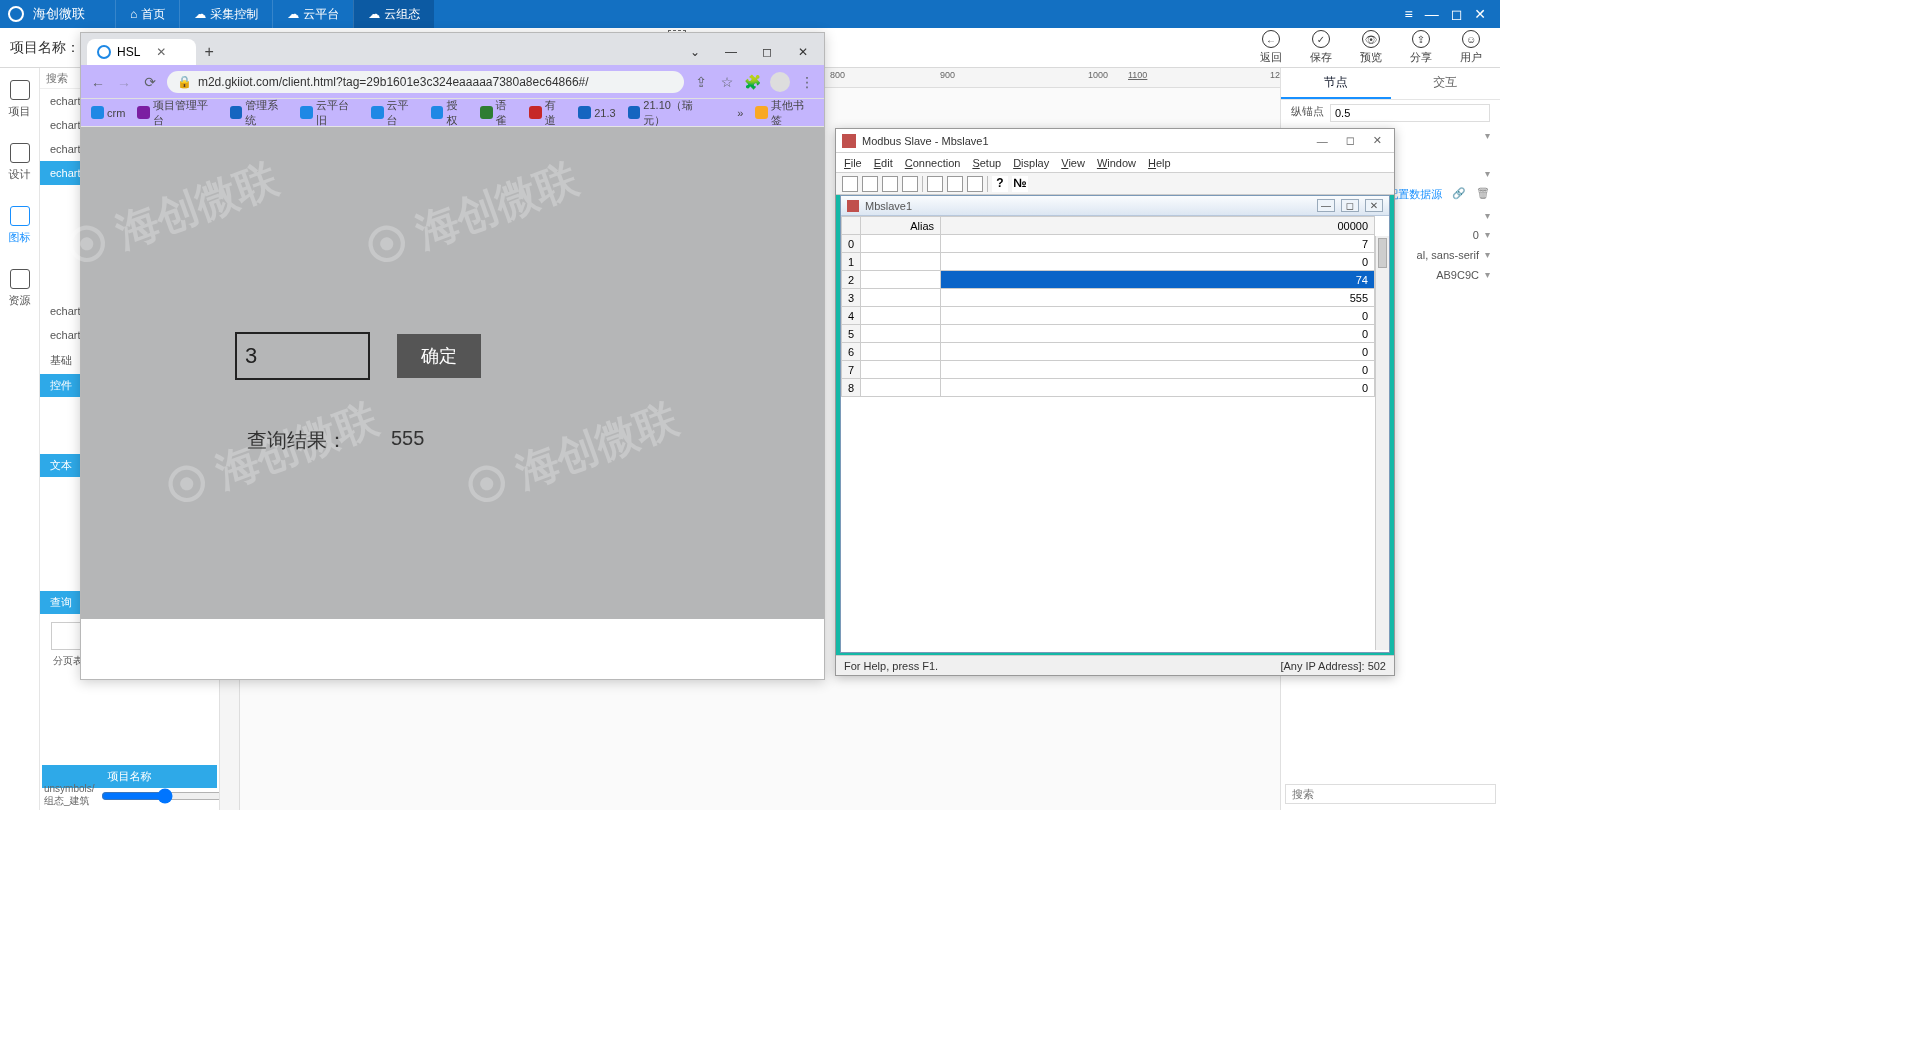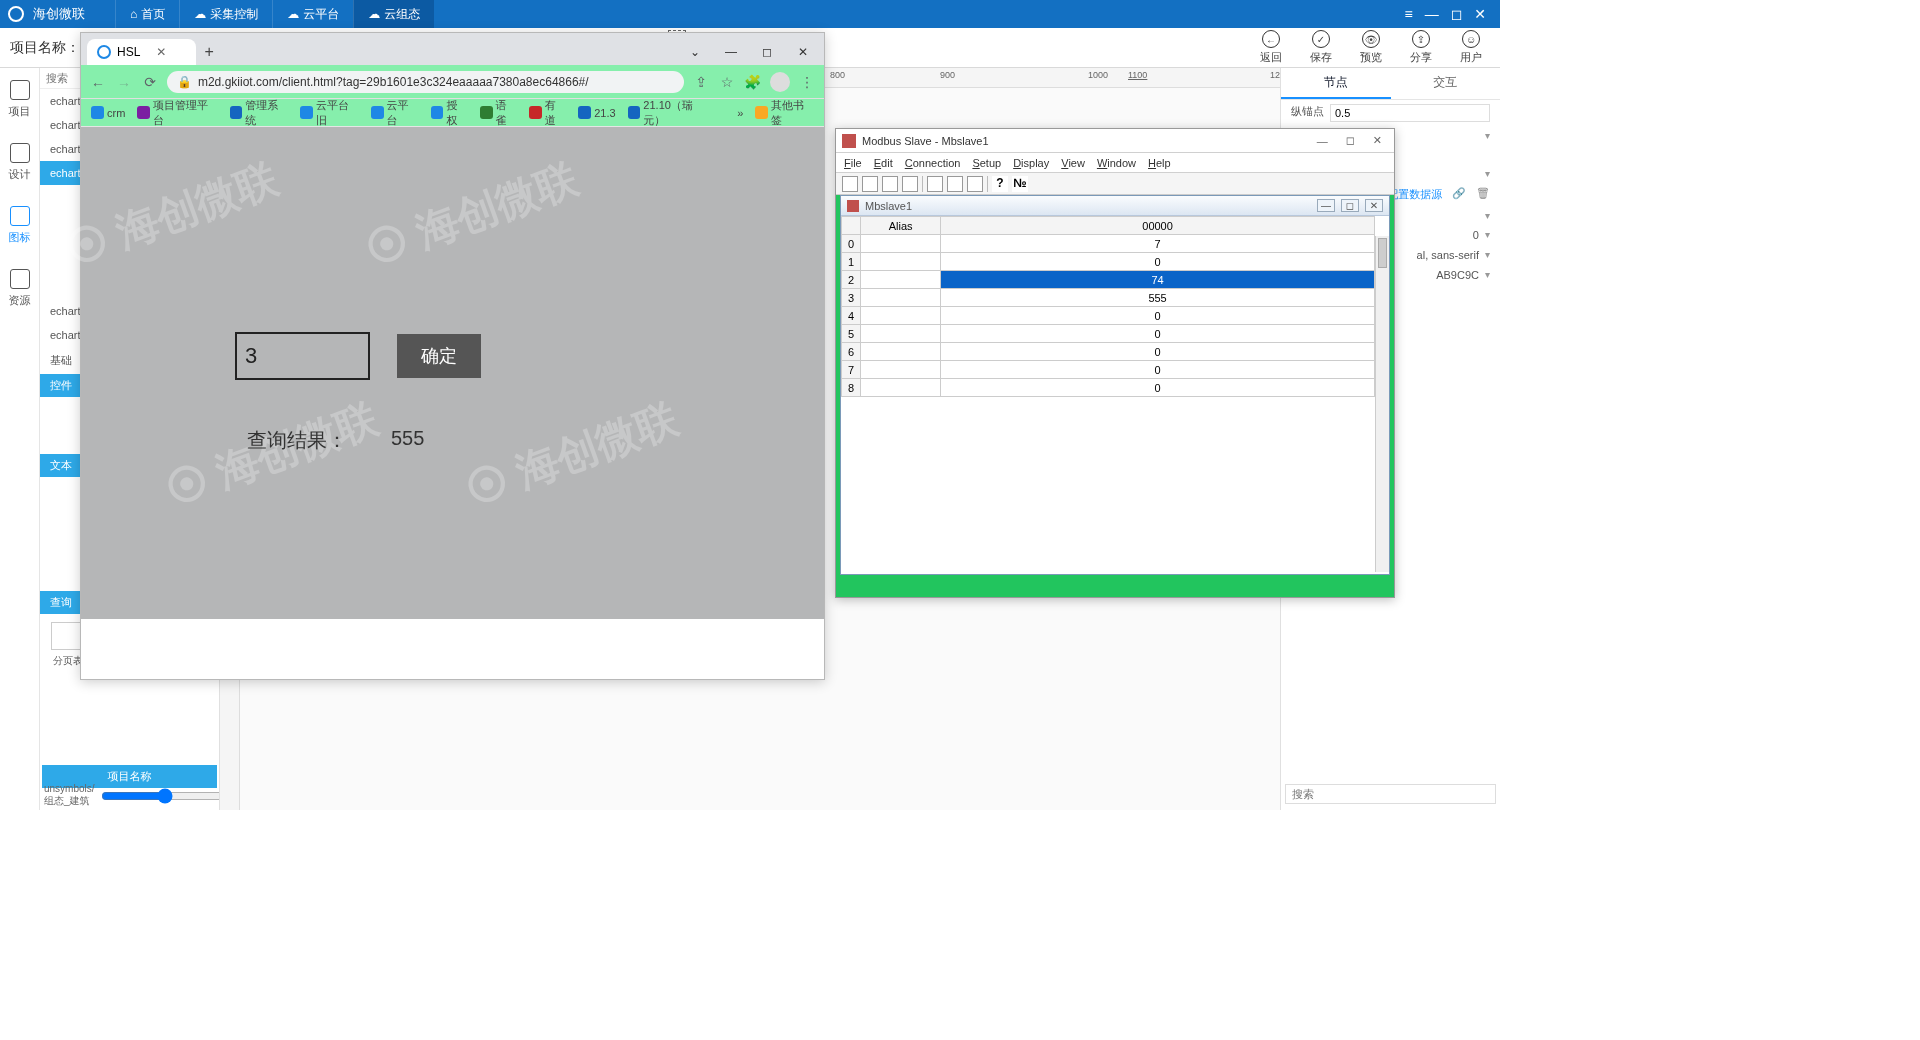--- a/index.html
+++ b/index.html
@@ -60,21 +60,21 @@
 .right-panel .prop { padding: 4px 10px; display: flex; align-items: flex-start; font-size: 11px; color: #555; gap: 6px; }
 .right-panel .prop input { flex: 1; border: 1px solid #ddd; padding: 2px 4px; font-size: 11px; }
 .right-panel .tree { padding: 4px 8px; font-size: 11px; }
 .right-panel .tree .ti { padding: 2px 4px 2px 18px; color: #555; cursor: pointer; }
 .right-panel .tree .ti.sel { background: #2EA9E8; color: #fff; }
 .right-panel .search2 { width: calc(100% - 8px); margin: 4px; border: 1px solid #ddd; padding: 3px 6px; font-size: 11px; }
 .right-panel .config-link { color: #1890ff; font-size: 11px; cursor: pointer; }
 .right-panel .chev { color:#999; font-size:10px; }
 
 
-.browser { position: absolute; left: 80px; top: 32px; width: 745px; height: 648px; background: #86efac; border: 1px solid #b8b8b8; box-shadow: 0 2px 12px rgba(0,0,0,.2); z-index: 50; }
+.browser { position: absolute; left: 80px; top: 32px; width: 745px; height: 648px; background: #c4b5fd; border: 1px solid #b8b8b8; box-shadow: 0 2px 12px rgba(0,0,0,.2); z-index: 50; }
 .browser .btabs { height: 32px; background: #dfe1e5; display: flex; align-items: flex-end; padding-left: 6px; }
 .browser .btab { background: #fff; border-radius: 8px 8px 0 0; padding: 6px 30px 6px 10px; font-size: 12px; position: relative; display: flex; align-items: center; gap: 6px; }
 .browser .btab .bclose { margin-left: 10px; color: #666; cursor: pointer; }
 .browser .newtab { padding: 4px 8px; color: #444; font-size: 16px; cursor: pointer; }
 .browser .btabs .spacer { flex: 1; }
 .browser .winctl { display: flex; gap: 6px; padding: 0 6px 6px 0; }
 .browser .winctl span { width: 30px; text-align: center; cursor: pointer; color: #333; }
 .browser .addrbar { height: 34px; display: flex; align-items: center; gap: 8px; padding: 0 8px; border-bottom: 1px solid #e0e0e0; }
 .browser .addrbar .navic { color: #5f6368; cursor: pointer; font-size: 14px; width: 18px; text-align: center; }
 .browser .addr { flex: 1; background: #f1f3f4; border-radius: 14px; padding: 4px 10px; font-size: 12px; color: #333; display: flex; align-items: center; gap: 6px; }
@@ -83,37 +83,37 @@
 .browser .bkbar .bk { display: flex; align-items: center; gap: 3px; cursor: pointer; }
 .browser .bkbar .bkic { width: 13px; height: 13px; border-radius: 3px; }
 .browser .page { position: absolute; top: 94px; left: 0; right: 0; bottom: 0; background: #b5b6b7; }
 .browser .page .inp { position: absolute; left: 154px; top: 205px; width: 135px; height: 48px; border: 2px solid #222; background: #b5b6b7; font-size: 22px; padding: 4px 8px; color: #222; }
 .browser .page .okbtn { position: absolute; left: 316px; top: 207px; width: 84px; height: 44px; background: #555; color: #fff; font-size: 18px; display: flex; align-items: center; justify-content: center; cursor: pointer; }
 .browser .page .rlabel { position: absolute; left: 166px; top: 300px; font-size: 20px; color: #333; }
 .browser .page .rval { position: absolute; left: 310px; top: 300px; font-size: 20px; color: #333; }
 .browser .page .wm { position: absolute; color: rgba(255,255,255,.25); font-size: 42px; font-weight: bold; transform: rotate(-20deg); pointer-events: none; white-space: nowrap;}
 
 
-.modbus { position: absolute; left: 835px; top: 128px; width: 560px; height: 470px; background: #22c55e; border: 1px solid #999; box-shadow: 0 2px 10px rgba(0,0,0,.25); z-index: 60; }
+.modbus { position: absolute; left: 835px; top: 128px; width: 560px; height: 548px; background: #14b8a6; border: 1px solid #999; box-shadow: 0 2px 10px rgba(0,0,0,.25); z-index: 60; }
 .modbus .mtitle { height: 24px; background: #fff; display: flex; align-items: center; padding: 0 6px; font-size: 11px; color: #333; gap: 6px; border-bottom: 1px solid #d0d0d0; }
 .modbus .mtitle .ic { width: 14px; height: 14px; background: #c0504d; }
 .modbus .mtitle .spacer { flex: 1; }
 .modbus .mtitle .wc { color: #666; padding: 0 6px; cursor: pointer; }
 .modbus .mmenu { height: 20px; background: #fff; display: flex; gap: 12px; padding: 0 8px; font-size: 11px; align-items: center; color: #333; border-bottom: 1px solid #d0d0d0;}
 .modbus .mmenu span { cursor: pointer; }
 .modbus .mmenu .u { text-decoration: underline; }
 .modbus .mtool { height: 22px; background: #f5f5f5; border-bottom: 1px solid #ccc; display: flex; align-items: center; gap: 4px; padding: 0 6px; }
 .modbus .mtool .tic { width: 16px; height: 16px; border: 1px solid #999; background: #fff; cursor: pointer; }
 .modbus .inner { position: absolute; top: 66px; left: 4px; right: 4px; bottom: 22px; background: #fff; border: 1px solid #7a99b8; }
 .modbus .inner .ititle { height: 20px; background: linear-gradient(#fafcfe,#dce6f2); display: flex; align-items: center; padding: 0 6px; font-size: 11px; color: #555; gap: 6px; border-bottom: 1px solid #b8c8dc;}
 .modbus .inner .ititle .spacer{flex:1;}
 .modbus .inner .ititle .wc{border:1px solid #9ab;width:18px;text-align:center;cursor:pointer;background:#eef4fa;font-size:10px;}
 .modbus .inner .idlabel { padding: 4px 6px; font-size: 11px; font-weight: bold; }
 .modbus table { border-collapse: collapse; width: calc(100% - 14px); font-size: 11px; }
-.modbus th, .modbus td { border: 1px solid #ccc; padding: 2px 6px; text-align: center; height: 18px; }
+.modbus th, .modbus td { border: 1px solid #ccc; padding: 2px 6px; text-align: right; height: 18px; }
 .modbus th { background: #f4f4f4; font-weight: normal; }
 .modbus td.rownum { text-align: center; background: #f4f4f4; width: 18px; }
 .modbus tr.sel td.val { background: #0a64c8; color: #fff; }
 .modbus .vscroll { position: absolute; right: 0; top: 40px; bottom: 2px; width: 14px; background: #f0f0f0; border-left: 1px solid #ccc; }
 .modbus .vscroll .thumb{ position:absolute; top:2px; left:2px; right:2px; height:30px; background:#cdcdcd; border:1px solid #aaa;}
 .modbus .status { position: absolute; bottom: 0; left: 0; right: 0; height: 20px; background: #f0f0f0; border-top: 1px solid #ccc; display: flex; align-items: center; font-size: 11px; color: #333; padding: 0 8px; }
 .modbus .status .spacer { flex: 1; }
 
 .sel-icon{ width:18px;height:18px; background:
   radial-gradient(circle,#333 1px,transparent 1px) 0 0/6px 6px;
@@ -483,13 +483,18 @@
             <td class="rownum">8</td>
             <td></td>
             <td class="val">0</td>
           </tr>
         </tbody>
     </table>
     <div class="vscroll">
         <div class="thumb"></div>
       </div>
   </div>
+  <div class="status">
+    <span>For Help, press F1.</span>
+    <div class="spacer"></div>
+    <span>[Any IP Address]: 502</span>
+  </div>
 </div>
 
 </body></html>

